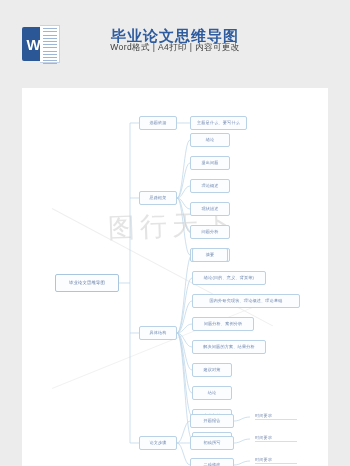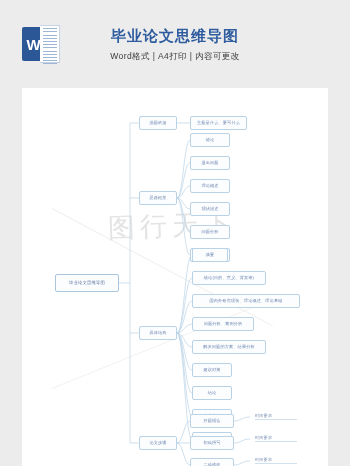--- a/index.html
+++ b/index.html
@@ -36,21 +36,21 @@
   }
   .word-icon .page i{
     display:block;height:1px;background:#9db6d6;margin:2.2px 2px 0 3px;
   }
   .title{
     position:absolute;left:0;top:27px;width:350px;
     text-align:center;
     color:#2e5c9e;font-size:15px;font-weight:bold;letter-spacing:1px;
   }
   .subtitle{
-    position:absolute;left:0;top:51px;width:350px;
+    position:absolute;left:0;top:42px;width:350px;
     text-align:center;
     color:#3b3b3b;font-size:8.5px;letter-spacing:.4px;
   }
 
   
   .sheet{
     position:absolute;left:22px;top:88px;width:306px;height:378px;
     background:#ffffff;
     overflow:hidden;
   }

